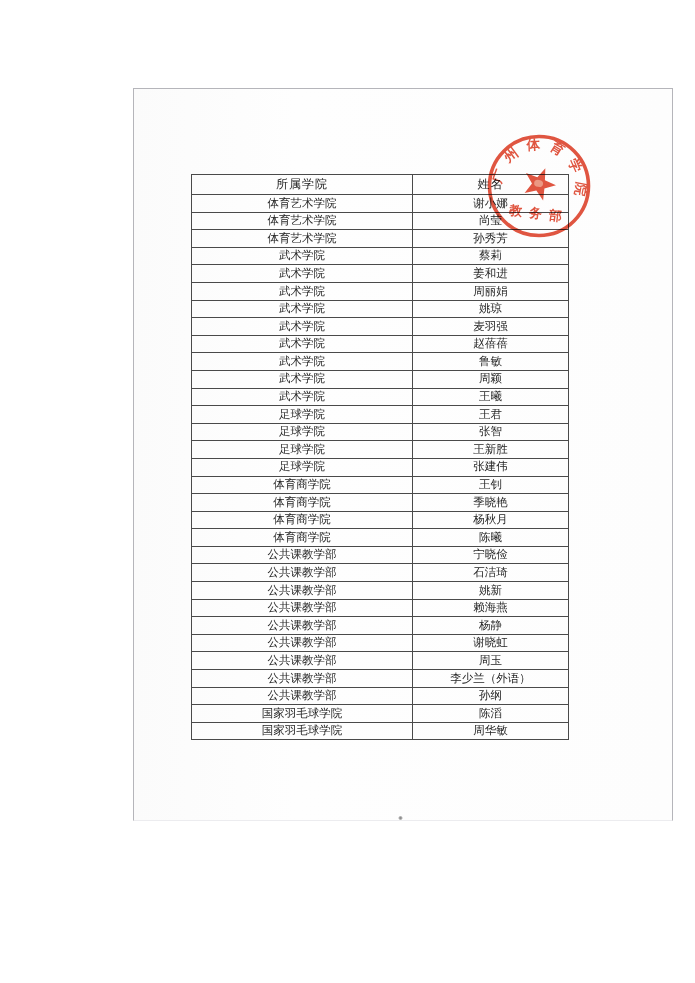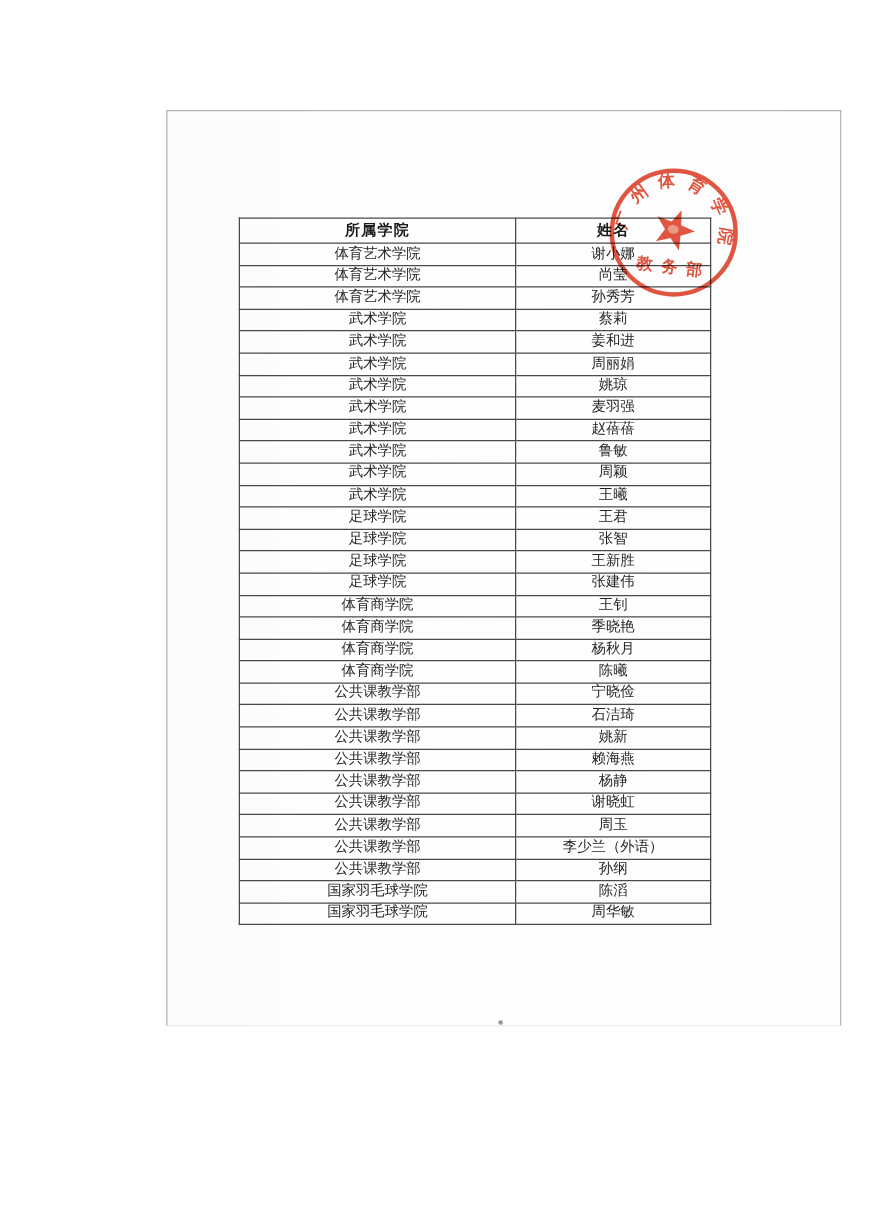--- a/index.html
+++ b/index.html
@@ -19,21 +19,21 @@
     border-collapse:collapse;table-layout:fixed;width:377px;
     border:1.5px solid #3c3c3c;
   }
   .doc-table th,.doc-table td{
     border:1px solid #4a4a4a;
     text-align:center;vertical-align:middle;
     padding:0;margin:0;overflow:hidden;white-space:nowrap;
     color:#262626;
   }
   .doc-table th{
-    height:19px;font-size:12px;font-weight:bold;color:#1b1b1b;
+    height:19px;font-size:12px;font-weight:normal;color:#1b1b1b;
     letter-spacing:1px;
   }
   .doc-table td{
     height:16.6px;font-size:11.5px;line-height:1;
   }
   .stamp{
     position:absolute;left:474px;top:121px;width:130px;height:130px;
     mix-blend-mode:multiply;opacity:0.92;
     pointer-events:none;
   }

